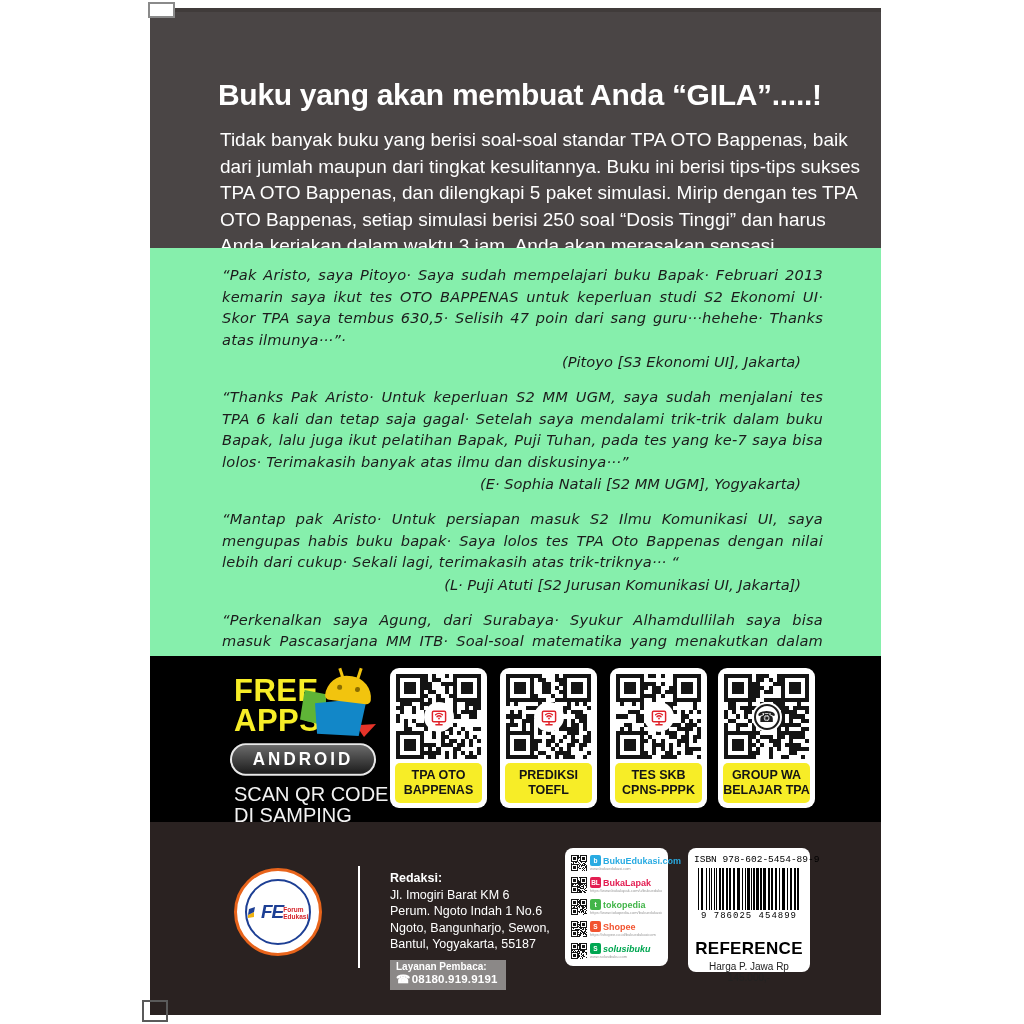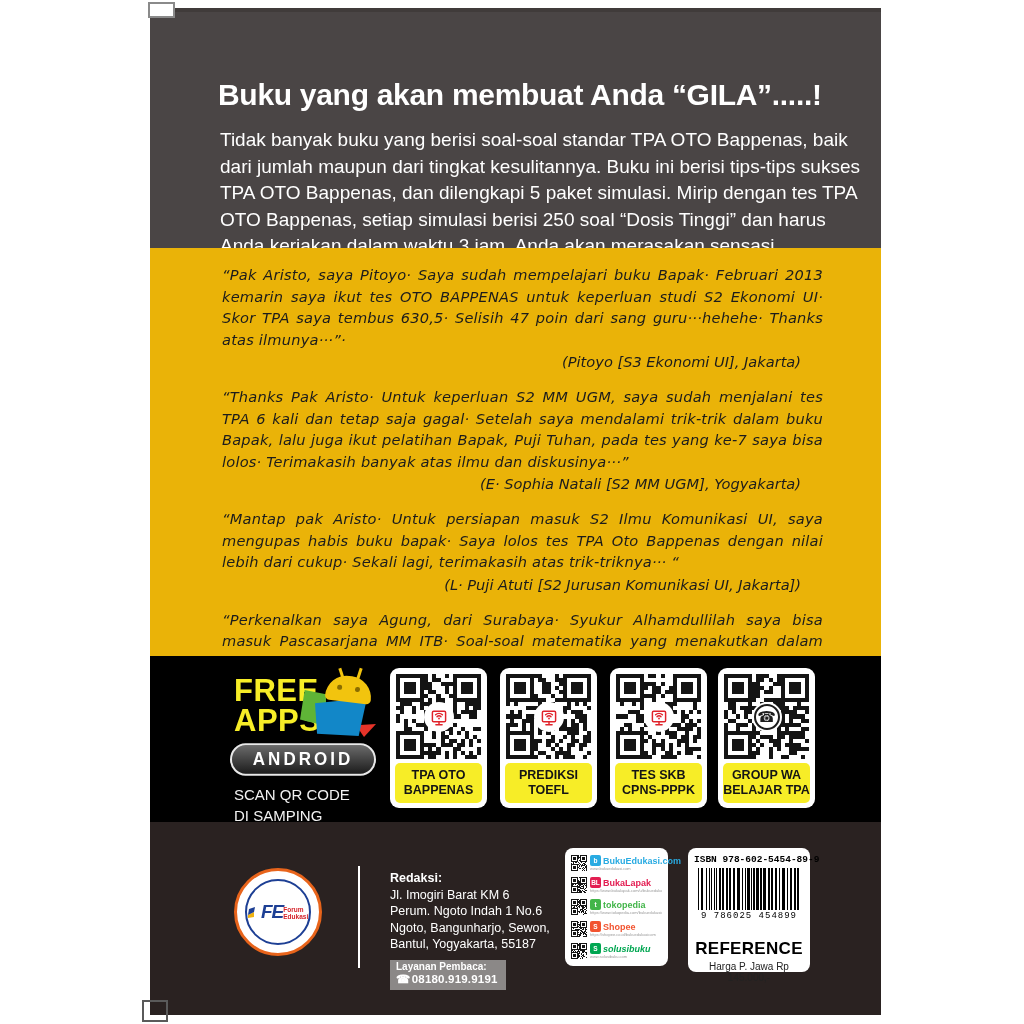--- a/index.html
+++ b/index.html
@@ -1,21 +1,21 @@
 <!DOCTYPE html>
 <html><head>
 <meta charset="utf-8">
 <style>
   html,body{margin:0;padding:0;background:#fff;}
   .page{position:relative;width:1024px;height:1024px;background:#ffffff;overflow:hidden;
         font-family:"Liberation Sans",sans-serif;}
   .cover{position:absolute;left:150px;top:8px;width:731px;height:1007px;background:#fff;}
   .sec{position:absolute;left:0;width:731px;}
   .sec-intro{top:0;height:240px;background:#4a4545;border-top:4px solid #403b3a;box-sizing:border-box;}
-  .sec-quotes{top:240px;height:408px;background:#eab308;}
+  .sec-quotes{top:240px;height:408px;background:#86efac;}
   .sec-apps{top:648px;height:166px;background:#000000;}
   .sec-footer{top:814px;height:193px;background:#2a2221;}
 
   
   .intro-inner{padding:66px 30px 0 68px;}
   .intro-title{margin:0;color:#fff;font-size:30px;font-weight:bold;letter-spacing:-0.3px;}
   .intro-par{margin:15px 0 0 2px;color:#fff;font-size:19px;line-height:26.5px;width:642px;}
 
   
   .quotes-inner{padding:16px 58px 0 72px;color:#1c1c1c;}
@@ -38,21 +38,21 @@
   .rb-green{left:0;top:20px;width:26px;height:36px;background:#5fb437;
             clip-path:polygon(18% 0,100% 12%,100% 100%,0 82%);}
   .rb-body{left:15px;top:28px;width:52px;height:38px;background:#1287c8;
            clip-path:polygon(0 14%,100% 0,84% 100%,4% 94%);}
   .rb-red{left:56px;top:54px;width:20px;height:13px;background:#e63329;
           clip-path:polygon(0 10%,100% 0,40% 100%);}
   .android-pill{position:absolute;left:80px;top:88px;width:146px;height:31px;border-radius:17px;
                 background:linear-gradient(#6a6a6a,#1c1c1c);border:2px solid #e8e8e8;
                 box-sizing:border-box;display:flex;align-items:center;justify-content:center;
                 color:#fff;font-weight:800;font-size:17px;letter-spacing:3px;transform:scaleY(1.05);}
-  .scan-note{position:absolute;left:84px;top:128px;color:#f2f2f2;font-size:15px;line-height:21px;}
+  .scan-note{position:absolute;left:84px;top:128px;color:#f2f2f2;font-size:20px;line-height:21px;}
 
   .qr-card{position:absolute;top:12px;width:97px;height:140px;background:#fff;border-radius:9px;
            box-sizing:border-box;padding:5px;}
   .qr-card.c0{left:240px;} .qr-card.c1{left:350px;} .qr-card.c2{left:460px;} .qr-card.c3{left:568px;}
   .qr-box{position:relative;width:85px;height:85px;margin:1px auto 0;}
   .qr-center{position:absolute;left:50%;top:50%;width:30px;height:30px;margin:-15px 0 0 -15px;
              background:#fff;border-radius:50%;display:flex;align-items:center;justify-content:center;}
   .wa-glyph{font-family:"DejaVu Sans",sans-serif;font-size:15px;color:#1c1c1c;border:2px solid #1c1c1c;
             border-radius:50%;width:22px;height:22px;display:flex;align-items:center;justify-content:center;}
   .qr-label{margin-top:4px;background:#f7ed27;border-radius:5px;height:40px;display:flex;
@@ -85,21 +85,21 @@
                display:flex;align-items:center;justify-content:center;flex:none;}
   .store-name{font-size:9px;font-weight:bold;white-space:nowrap;}
   .store-url{font-size:4px;color:#9a9a9a;line-height:5px;white-space:nowrap;overflow:hidden;}
   .s-buku .store-badge{background:#29abe2;} .s-buku .store-name{color:#29abe2;}
   .s-bl .store-badge{background:#e31e52;} .s-bl .store-name{color:#e31e52;}
   .s-toko .store-badge{background:#42b549;} .s-toko .store-name{color:#42b549;}
   .s-shopee .store-badge{background:#f25430;} .s-shopee .store-name{color:#f25430;}
   .s-solusi .store-badge{background:#00a651;} .s-solusi .store-name{color:#00a651;font-style:italic;}
   .barcode-card{position:absolute;left:538px;top:26px;width:122px;height:124px;background:#fff;
                 border-radius:8px;box-sizing:border-box;padding:6px 6px 4px;text-align:center;}
-  .isbn{font-family:"Liberation Mono",monospace;font-size:9.5px;font-weight:bold;color:#000;
+  .isbn{font-family:"Liberation Mono",monospace;font-size:9.5px;font-weight:normal;color:#000;
         white-space:nowrap;letter-spacing:0;}
   .bars{height:42px;margin:3px 4px 0;}
   .bc-digits{font-family:"Liberation Mono",monospace;font-size:9px;color:#000;letter-spacing:1px;
              margin-top:1px;white-space:nowrap;}
   .ref{font-size:17px;font-weight:bold;color:#000;margin-top:18px;letter-spacing:0.3px;}
   .price{font-size:10px;color:#222;margin-top:2px;}
 
   .crop-mark{position:absolute;box-sizing:border-box;}
   .mark-top{left:148px;top:2px;width:27px;height:16px;background:#fff;border:2px solid #8a8a8a;z-index:6;}
   .mark-bottom{left:142px;top:1000px;width:26px;height:22px;border:2px solid #5a5a5a;z-index:6;}

